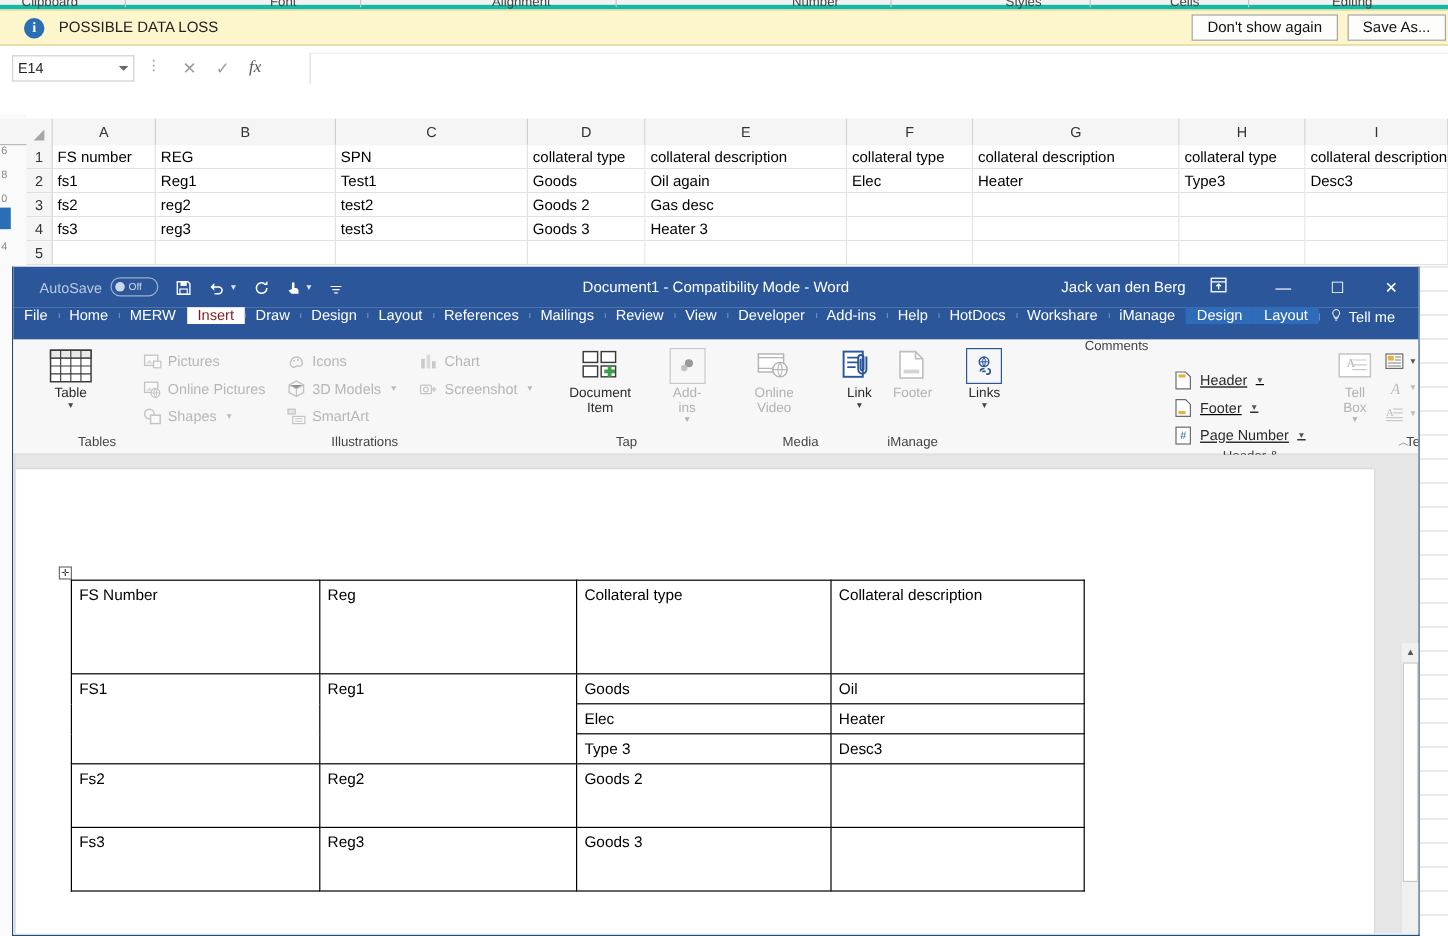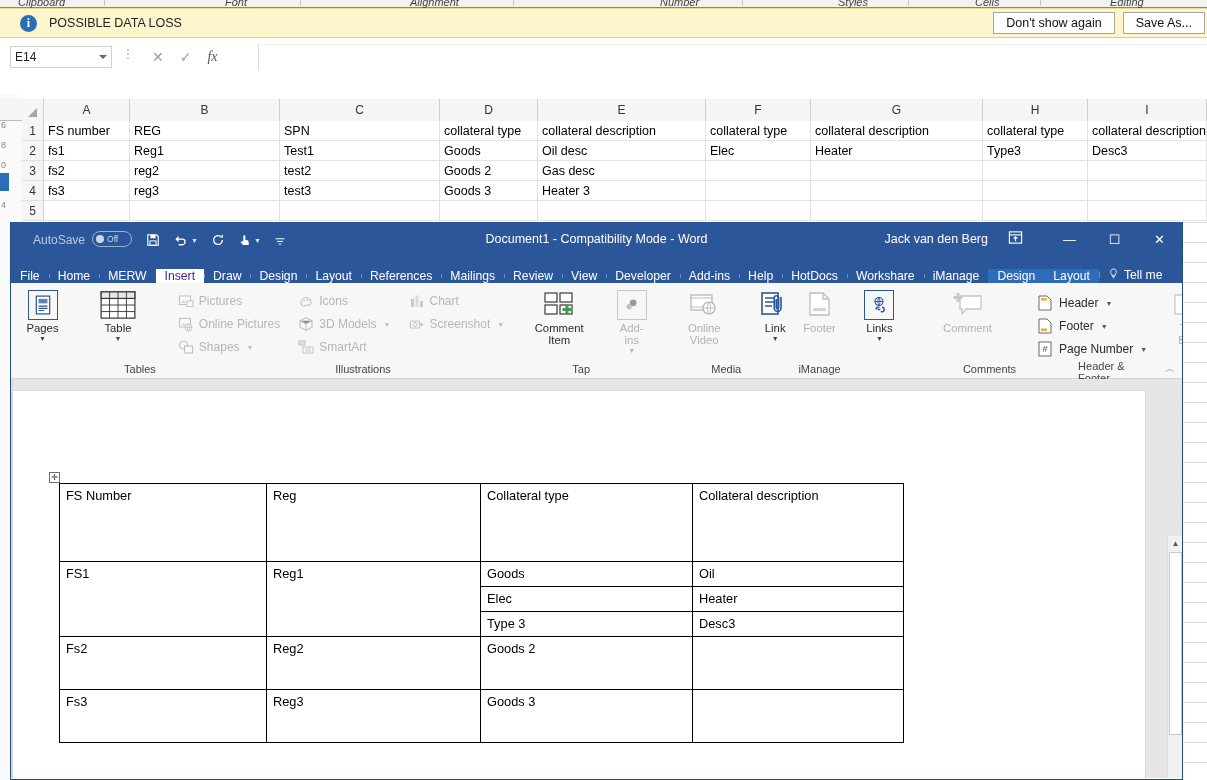--- a/index.html
+++ b/index.html
@@ -10,21 +10,21 @@
     font-family: "Liberation Sans", sans-serif;
     background: #ffffff;
   }
   #root { position: relative; width: 1207px; height: 780px; background:#fff; }
 
   
   .excel-layer { position:absolute; inset:0; background:#ffffff; }
 
   .excel-ribbon-strip {
     position:absolute; left:0; top:0; width:1207px; height:8px;
-    background:#f3f2f1; border-bottom:1px solid #14b8a6;font-style:italic;
+    background:#f3f2f1; border-bottom:4px solid #14b8a6;
   }
   .ribbon-group-label {
     position:absolute; top:-4px; font-size:11px; color:#444; white-space:nowrap;
   }
   .ribbon-group-sep {
     position:absolute; top:-2px; width:1px; height:8px; background:#c8c6c4;
   }
 
   
   .warnbar {
@@ -121,29 +121,29 @@
   .word-doc-title {
     position:absolute; left:0; right:0; text-align:center; color:#ffffff; font-size:12.5px;
     pointer-events:none;
   }
   .win-right { position:absolute; right:0; top:0; height:34px; display:flex; align-items:center; }
   .user-name { color:#fff; font-size:12.5px; margin-right:20px; white-space:nowrap;}
   .ribbon-display { color:#fff; font-size:13px; margin-right:24px; }
   .wbtn { color:#fff; font-size:13px; width:45px; text-align:center; }
 
   
-  .word-tabs { position:relative; height:27px; background:#2b579a; display:flex; align-items:flex-end; }
+  .word-tabs { position:relative; height:27px; background:#2b579a; display:flex; align-items:flex-start; }
   .wtab {
     position:relative; display:flex; align-items:center; padding:0 9px; color:#fff; font-size:12.2px;
     white-space:nowrap; cursor:pointer;
   }
   .wtab + .wtab::before {
     content:""; position:absolute; left:0; top:5px; bottom:5px; width:1px; background:#6c8ebf;
   }
-  .wtab.active { background:#ffffff; color:#4c1d95; }
+  .wtab.active { background:#ffffff; color:#7f1d1d; }
   .wtab.active::before { display:none; }
   .wtab.ctx { background:#2e6bb8; }
   .wtab.ctx::before { display:none; }
   .wtab.tellme { color:#fff; }
   .tab-bulb { margin-right:5px; font-size:12px; }
   .tabicon { color:#fff; font-size:13px; padding:0 11px; display:flex; align-items:center;}
 
   
   .word-ribbon {
     position:relative; height:96px; background:#f7f7f7; border-bottom:1px solid #d4d4d4;
@@ -290,21 +290,21 @@
     <div class="xcell" style="left:538px; top:121px; width:168px;">collateral description</div>
     <div class="xcell" style="left:706px; top:121px; width:105px;">collateral type</div>
     <div class="xcell" style="left:811px; top:121px; width:172px;">collateral description</div>
     <div class="xcell" style="left:983px; top:121px; width:105px;">collateral type</div>
     <div class="xcell" style="left:1088px;top:121px; width:119px;">collateral description</div>
 
     <div class="xcell" style="left:44px;  top:141px; width:86px;">fs1</div>
     <div class="xcell" style="left:130px; top:141px; width:150px;">Reg1</div>
     <div class="xcell" style="left:280px; top:141px; width:160px;">Test1</div>
     <div class="xcell" style="left:440px; top:141px; width:98px;">Goods</div>
-    <div class="xcell" style="left:538px; top:141px; width:168px;">Oil desc</div>
+    <div class="xcell" style="left:538px; top:141px; width:168px;">Oil again</div>
     <div class="xcell" style="left:706px; top:141px; width:105px;">Elec</div>
     <div class="xcell" style="left:811px; top:141px; width:172px;">Heater</div>
     <div class="xcell" style="left:983px; top:141px; width:105px;">Type3</div>
     <div class="xcell" style="left:1088px;top:141px; width:119px;">Desc3</div>
 
     <div class="xcell" style="left:44px;  top:161px; width:86px;">fs2</div>
     <div class="xcell" style="left:130px; top:161px; width:150px;">reg2</div>
     <div class="xcell" style="left:280px; top:161px; width:160px;">test2</div>
     <div class="xcell" style="left:440px; top:161px; width:98px;">Goods 2</div>
     <div class="xcell" style="left:538px; top:161px; width:168px;">Gas desc</div>
@@ -456,38 +456,20 @@
       <span class="tabicon">
         <svg width="16" height="15" viewBox="0 0 16 16">
             <path d="M2 13c0-4 3.5-6.2 7-6.2V4l5 4.2-5 4.2V9.6C6 9.6 3.6 10.7 2 13z" fill="none" stroke="#fff" stroke-width="1.2"></path>
           </svg>
       </span>
 
     </div>
 
     <div class="word-ribbon">
 
-      <div class="rgroup" style="padding:0 4px 0 8px;">
-        <div class="gbody">
-          <div class="bigbtn">
-            <span class="bico">
-              <span class="boxico">
-                <svg width="18" height="20" viewBox="0 0 16 18">
-                    <rect x="2" y="1" width="12" height="16" fill="#fff" stroke="#2b579a" stroke-width="1.1"></rect>
-                    <rect x="4" y="3.5" width="8" height="4" fill="#2b579a" opacity=".75"></rect>
-                    <path d="M4 10h8M4 12h8M4 14h5" stroke="#2b579a" stroke-width="1"></path>
-                  </svg>
-              </span>
-            </span>
-            <span class="blbl">Pages</span>
-            <span class="bcaret">▼</span>
-          </div>
-        </div>
-        <div class="gname">&nbsp;</div>
-      </div>
       <div class="gsep"></div>
 
       <div class="rgroup" style="padding:0 10px;">
         <div class="gbody">
           <div class="bigbtn">
             <span class="bico">
               <svg width="38" height="30" viewBox="0 0 40 32">
                 <rect x="2" y="2" width="36" height="28" fill="#fff" stroke="#3a3a3a" stroke-width="1.3"></rect>
                 <rect x="2" y="2" width="36" height="7" fill="#e8e8e8" stroke="#3a3a3a" stroke-width="1.3"></rect>
                 <path d="M2 16h36M2 23h36M11 2v28M20 2v28M29 2v28" stroke="#3a3a3a" stroke-width="1"></path>
@@ -601,21 +583,21 @@
           <div class="bigbtn" style="min-width:70px;">
             <span class="bico">
               <svg width="32" height="28" viewBox="0 0 32 28">
                 <rect x="2" y="2" width="12" height="9" fill="#fff" stroke="#3a3a3a" stroke-width="1.2"></rect>
                 <rect x="17" y="2" width="12" height="9" fill="#fff" stroke="#3a3a3a" stroke-width="1.2"></rect>
                 <rect x="2" y="14" width="12" height="9" fill="#fff" stroke="#3a3a3a" stroke-width="1.2"></rect>
                 <rect x="17" y="14" width="12" height="9" fill="#fff" stroke="#3a3a3a" stroke-width="1.2"></rect>
                 <path d="M24 14v9M19.5 18.5h9" stroke="#3f9e4d" stroke-width="3.2"></path>
               </svg>
             </span>
-            <span class="blbl">Comment Item</span>
+            <span class="blbl">Document Item</span>
           </div>
         </div>
         <div class="gname">Tap</div>
       </div>
       <div class="gsep"></div>
 
       <div class="rgroup" style="padding:0 6px;">
         <div class="gbody">
           <div class="bigbtn dis">
             <span class="bico">
@@ -694,36 +676,25 @@
             </span>
             <span class="blbl">Links</span>
             <span class="bcaret">▼</span>
           </div>
         </div>
         <div class="gname">&nbsp;</div>
       </div>
       <div class="gsep"></div>
 
       <div class="rgroup" style="padding:0 8px;">
-        <div class="gbody">
-          <div class="bigbtn dis">
-            <span class="bico">
-              <svg width="32" height="26" viewBox="0 0 32 26">
-                <path d="M8 4h21v13H14l-4 5v-5H8z" fill="#fff" stroke="#c4c4c4" stroke-width="1.3"></path>
-                <path d="M6 1v9M1.5 5.5h9" stroke="#c9c9c9" stroke-width="3"></path>
-              </svg>
-            </span>
-            <span class="blbl">Comment</span>
-          </div>
-        </div>
         <div class="gname">Comments</div>
       </div>
       <div class="gsep"></div>
 
-      <div class="rgroup" style="padding:2px 10px;">
+      <div class="rgroup" style="padding:16px 10px;text-decoration:underline;">
         <div class="gbody">
           <div class="smallcol">
             <div class="smallbtn">
               <span class="icoimg">
                 <svg width="14" height="16" viewBox="0 0 14 16">
                     <path d="M1 1h8l4 4v10H1z" fill="#fff" stroke="#6b6b6b" stroke-width="1"></path>
                     <rect x="3" y="3" width="6" height="2.6" fill="#e8b33c"></rect>
                   </svg>
               </span>
               <span class="slbl">Header</span>

